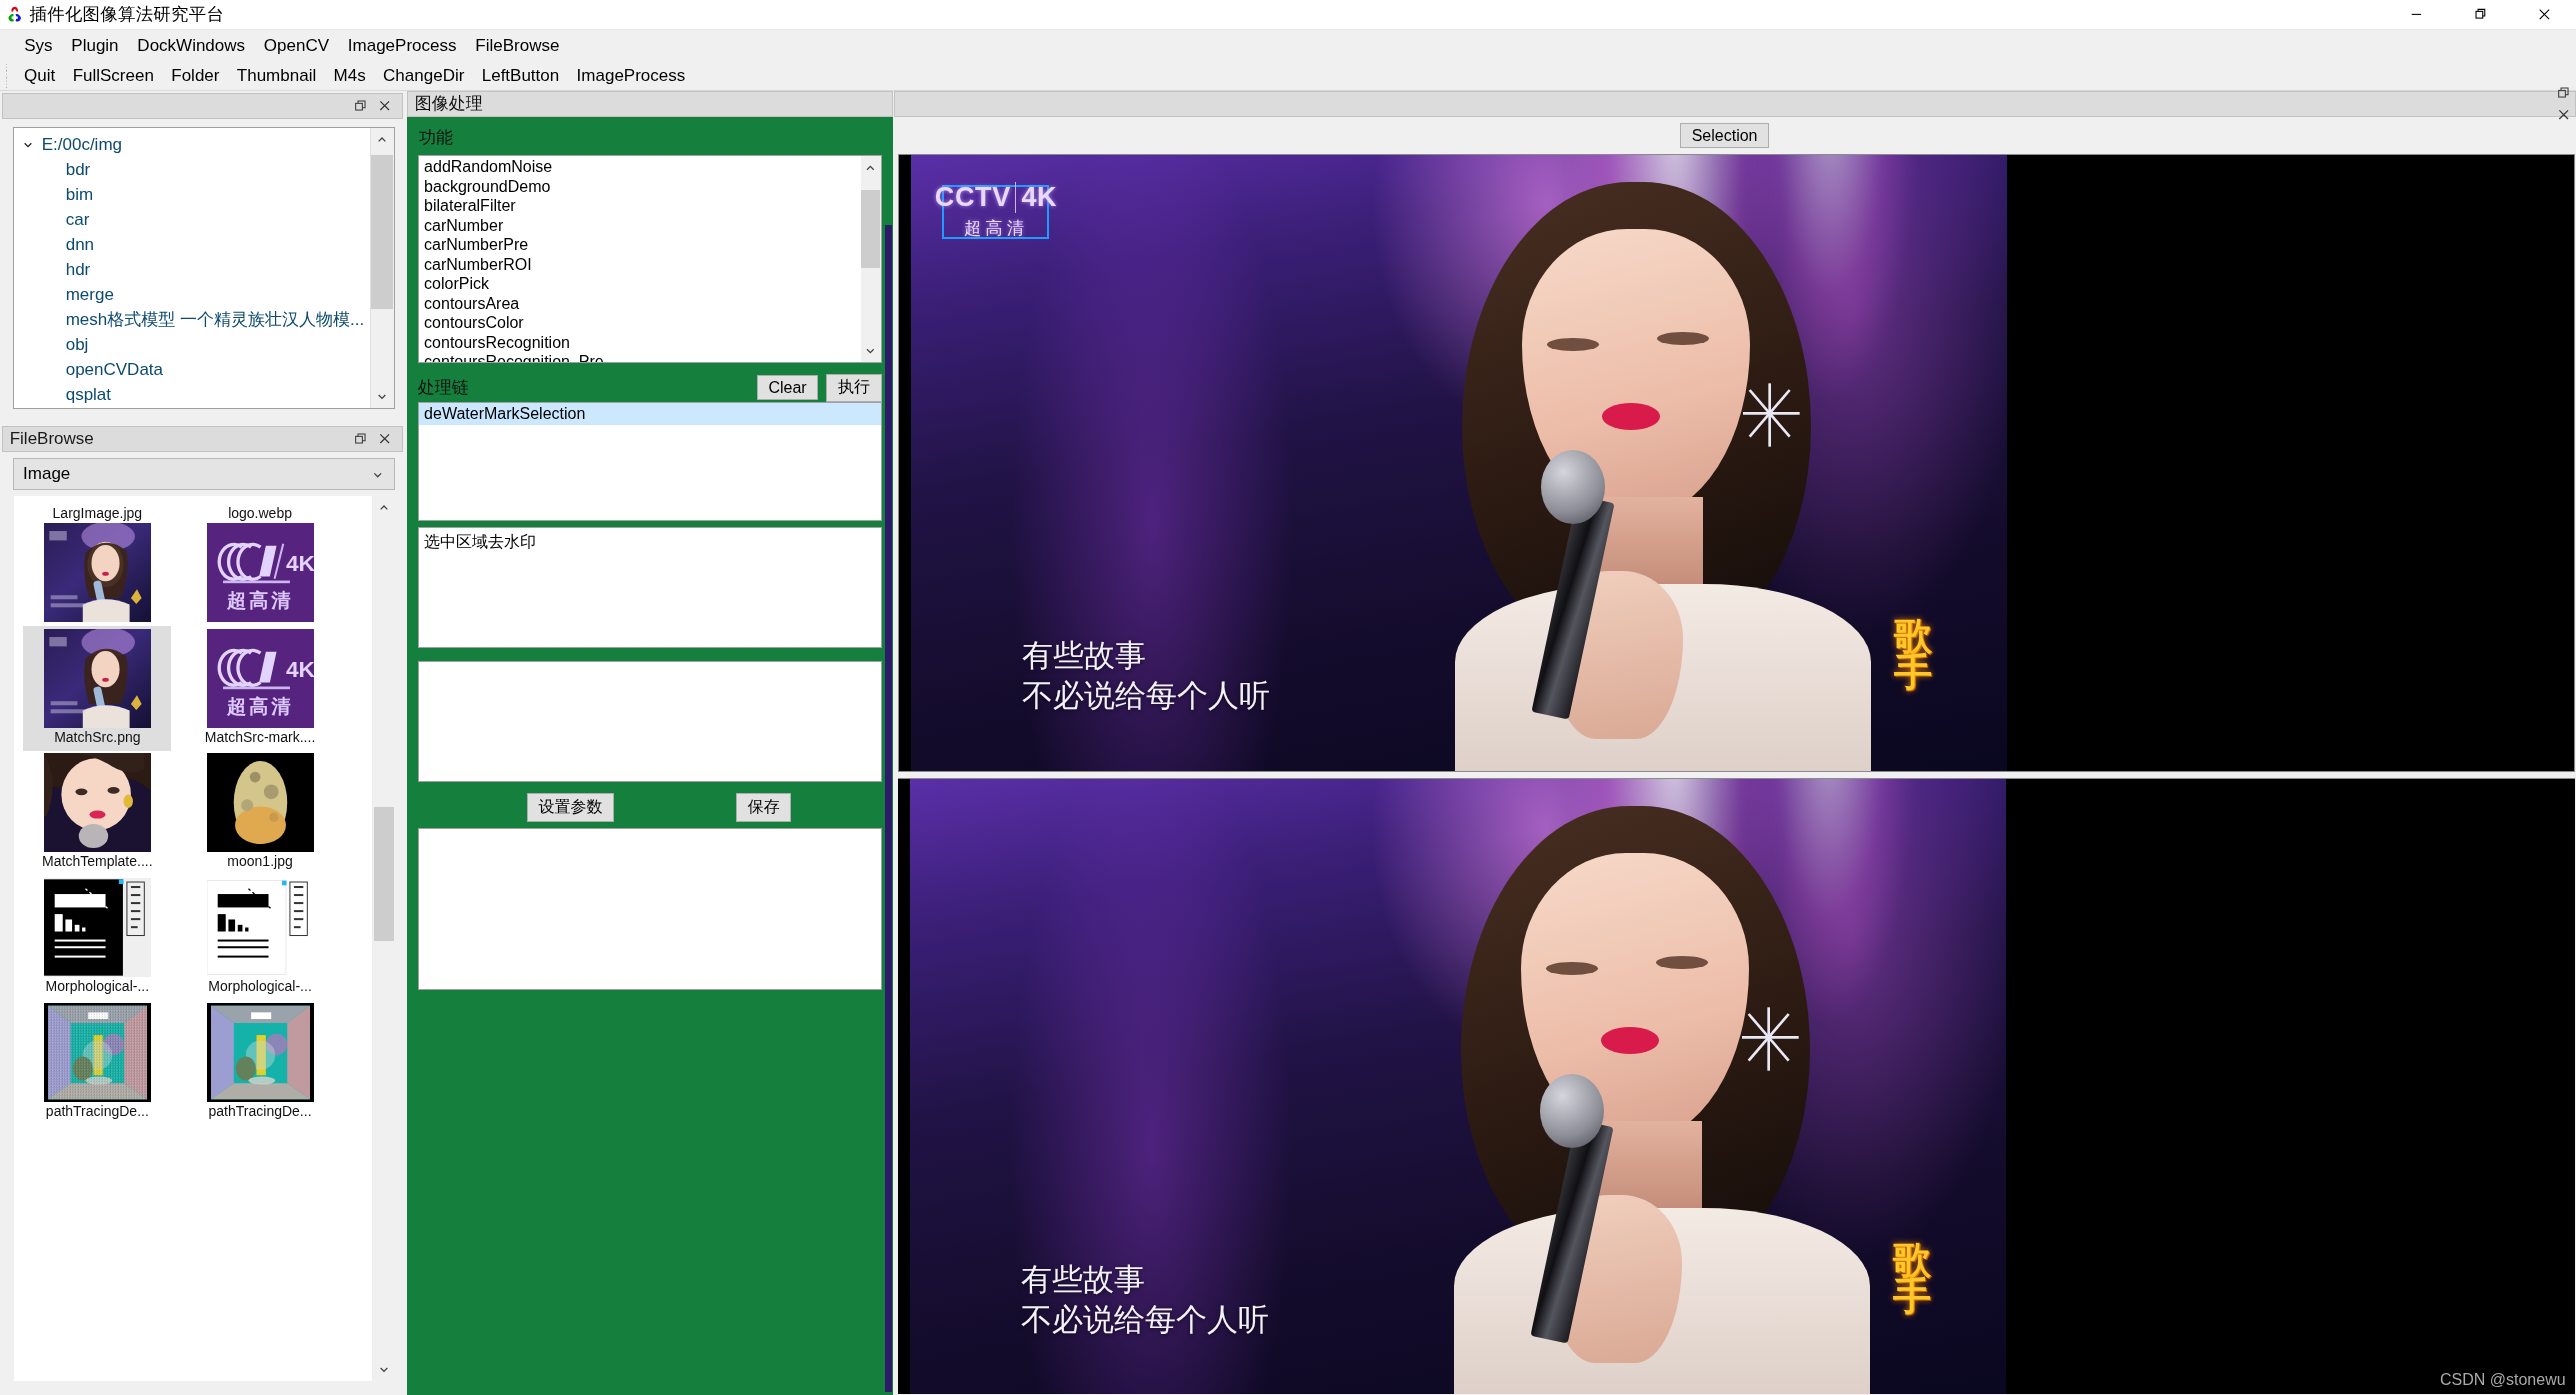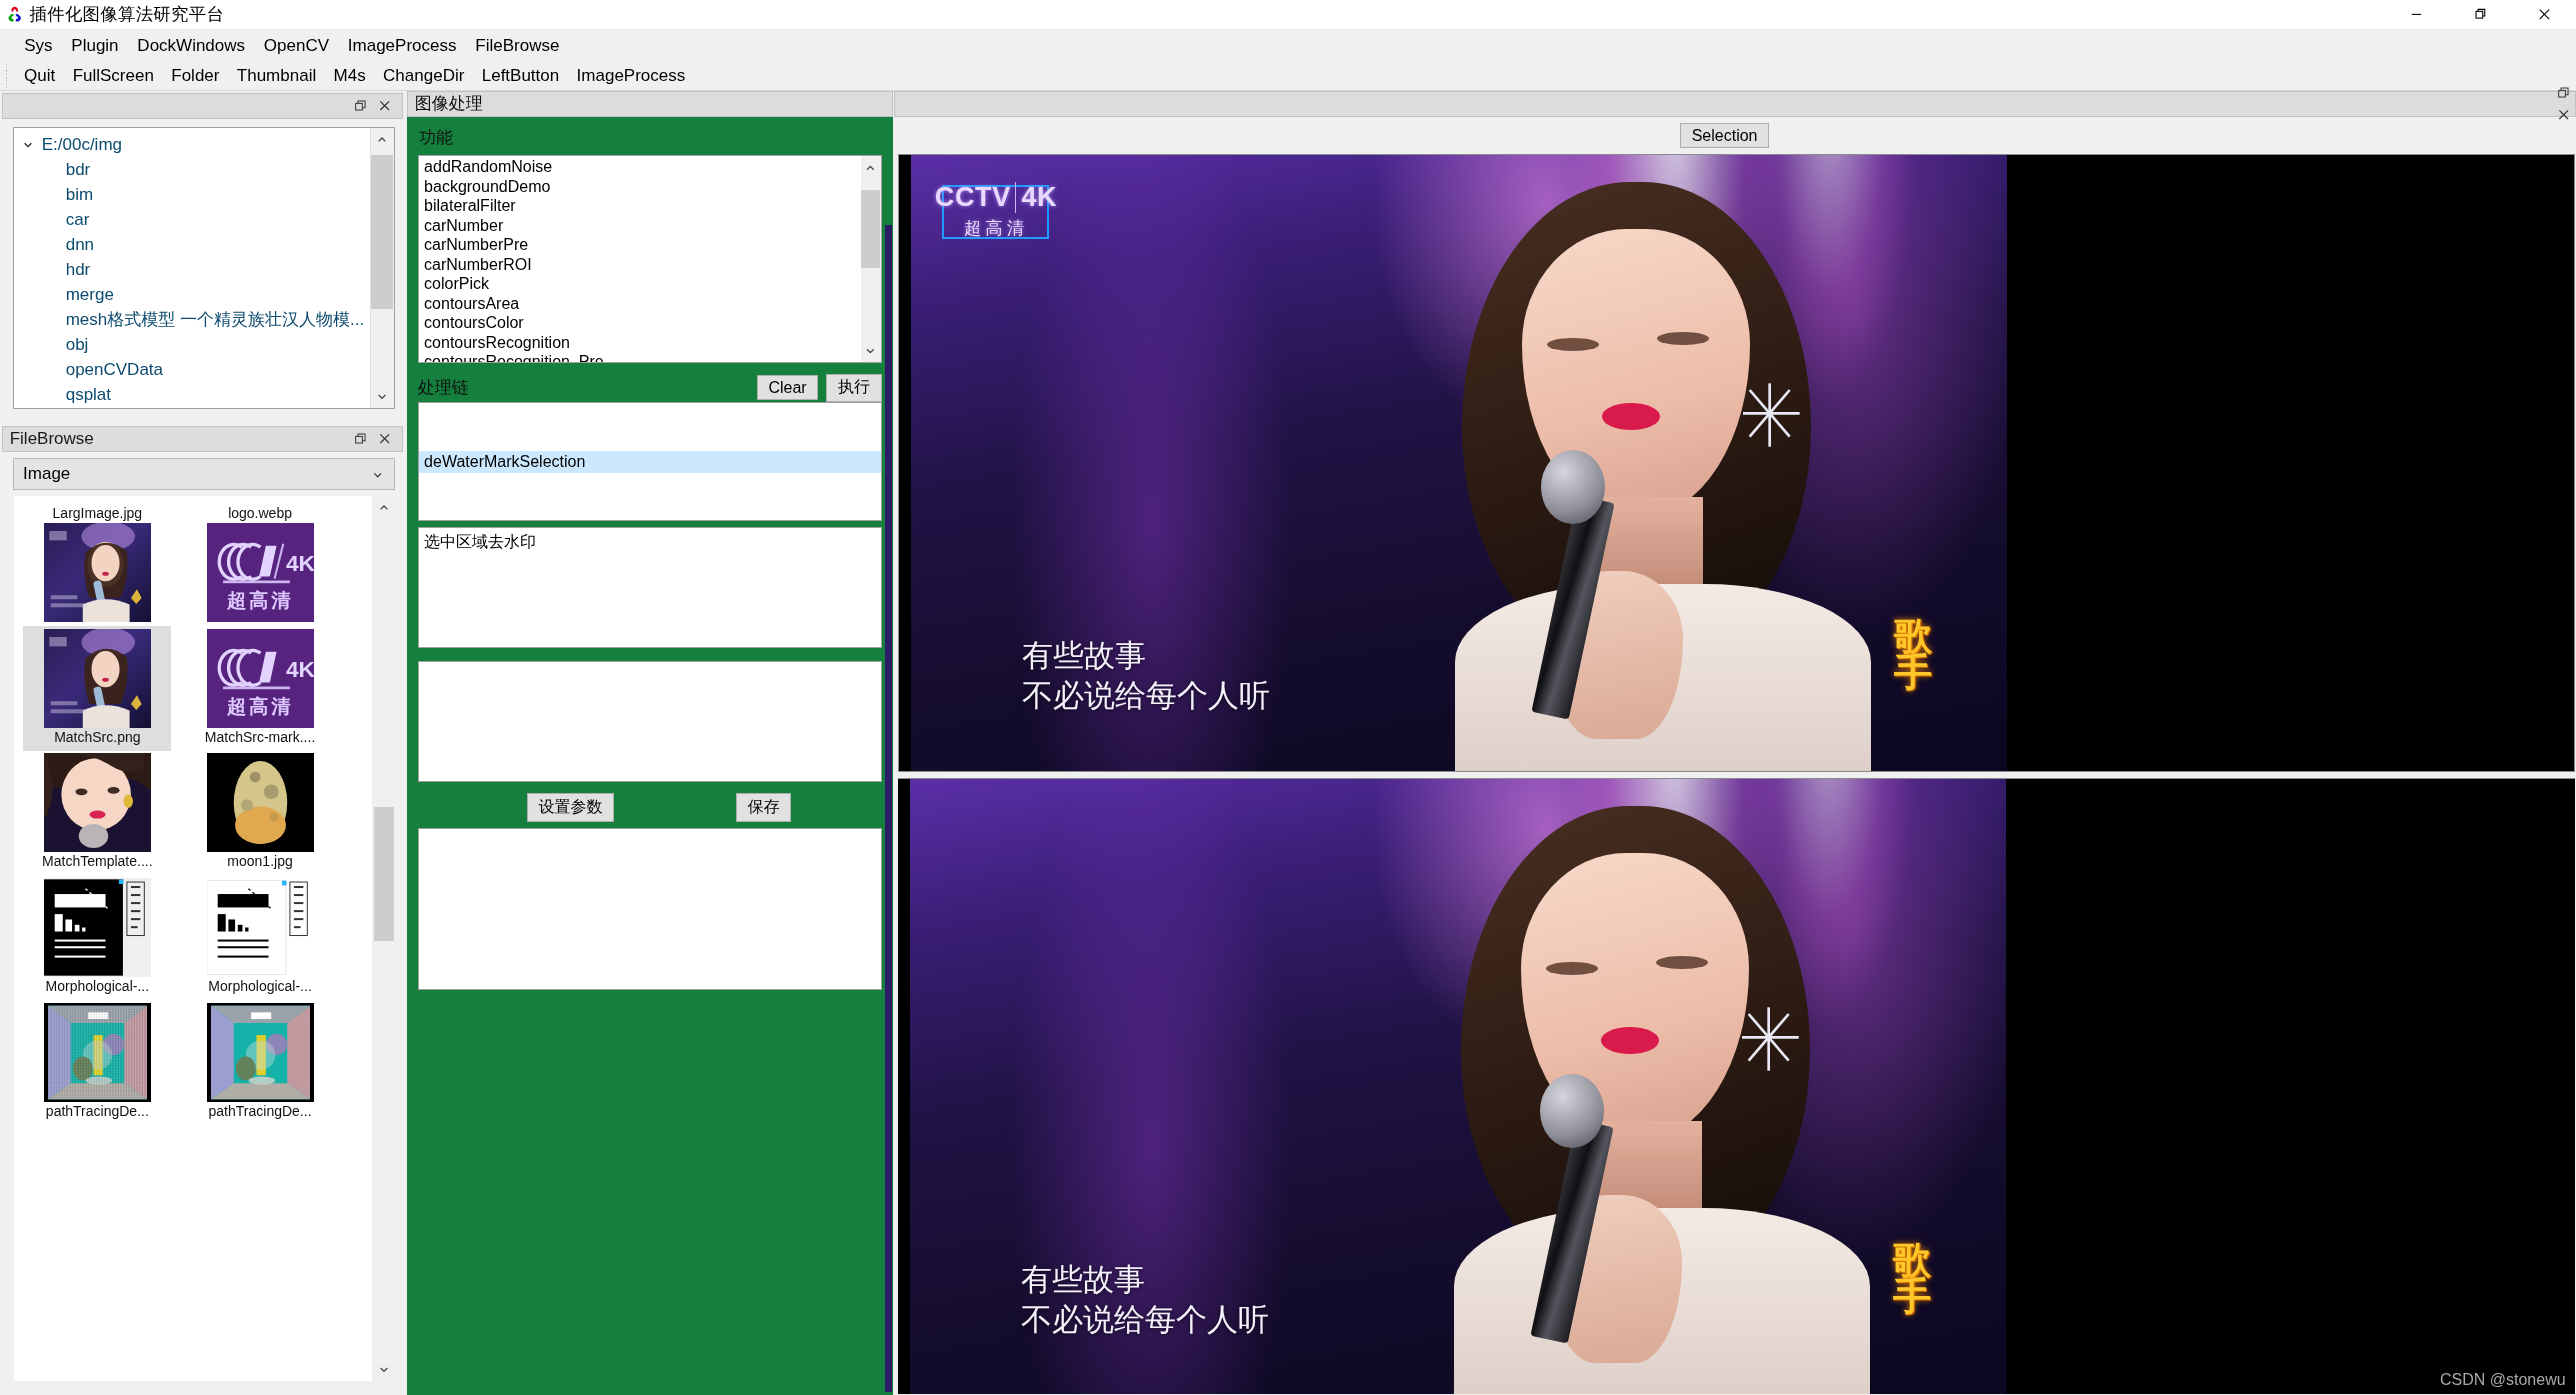--- a/index.html
+++ b/index.html
@@ -236,21 +236,21 @@
     position: absolute; left: 10.7px; top: 311px;
     width: 464px; height: 119px;
     background: #fff; border: 0.7px solid #a0a0a0;
     overflow: hidden;
   }
   .chain-row {
     height: 21.5px; line-height: 21.5px;
     font-size: 16px; color: #000;
     padding-left: 5.4px;
   }
-  .chain-row.sel { background: #cce8ff; margin-top: 48px; }
+  .chain-row.sel { background: #cce8ff; }
 
   .desc-box {
     position: absolute; left: 10.7px; top: 436px;
     width: 464px; height: 121px;
     background: #fff; border: 0.7px solid #a0a0a0;
     padding: 4px 5.4px;
     font-size: 16px; color: #000;
   }
   .out-box {
     position: absolute; left: 10.7px; top: 570px;

